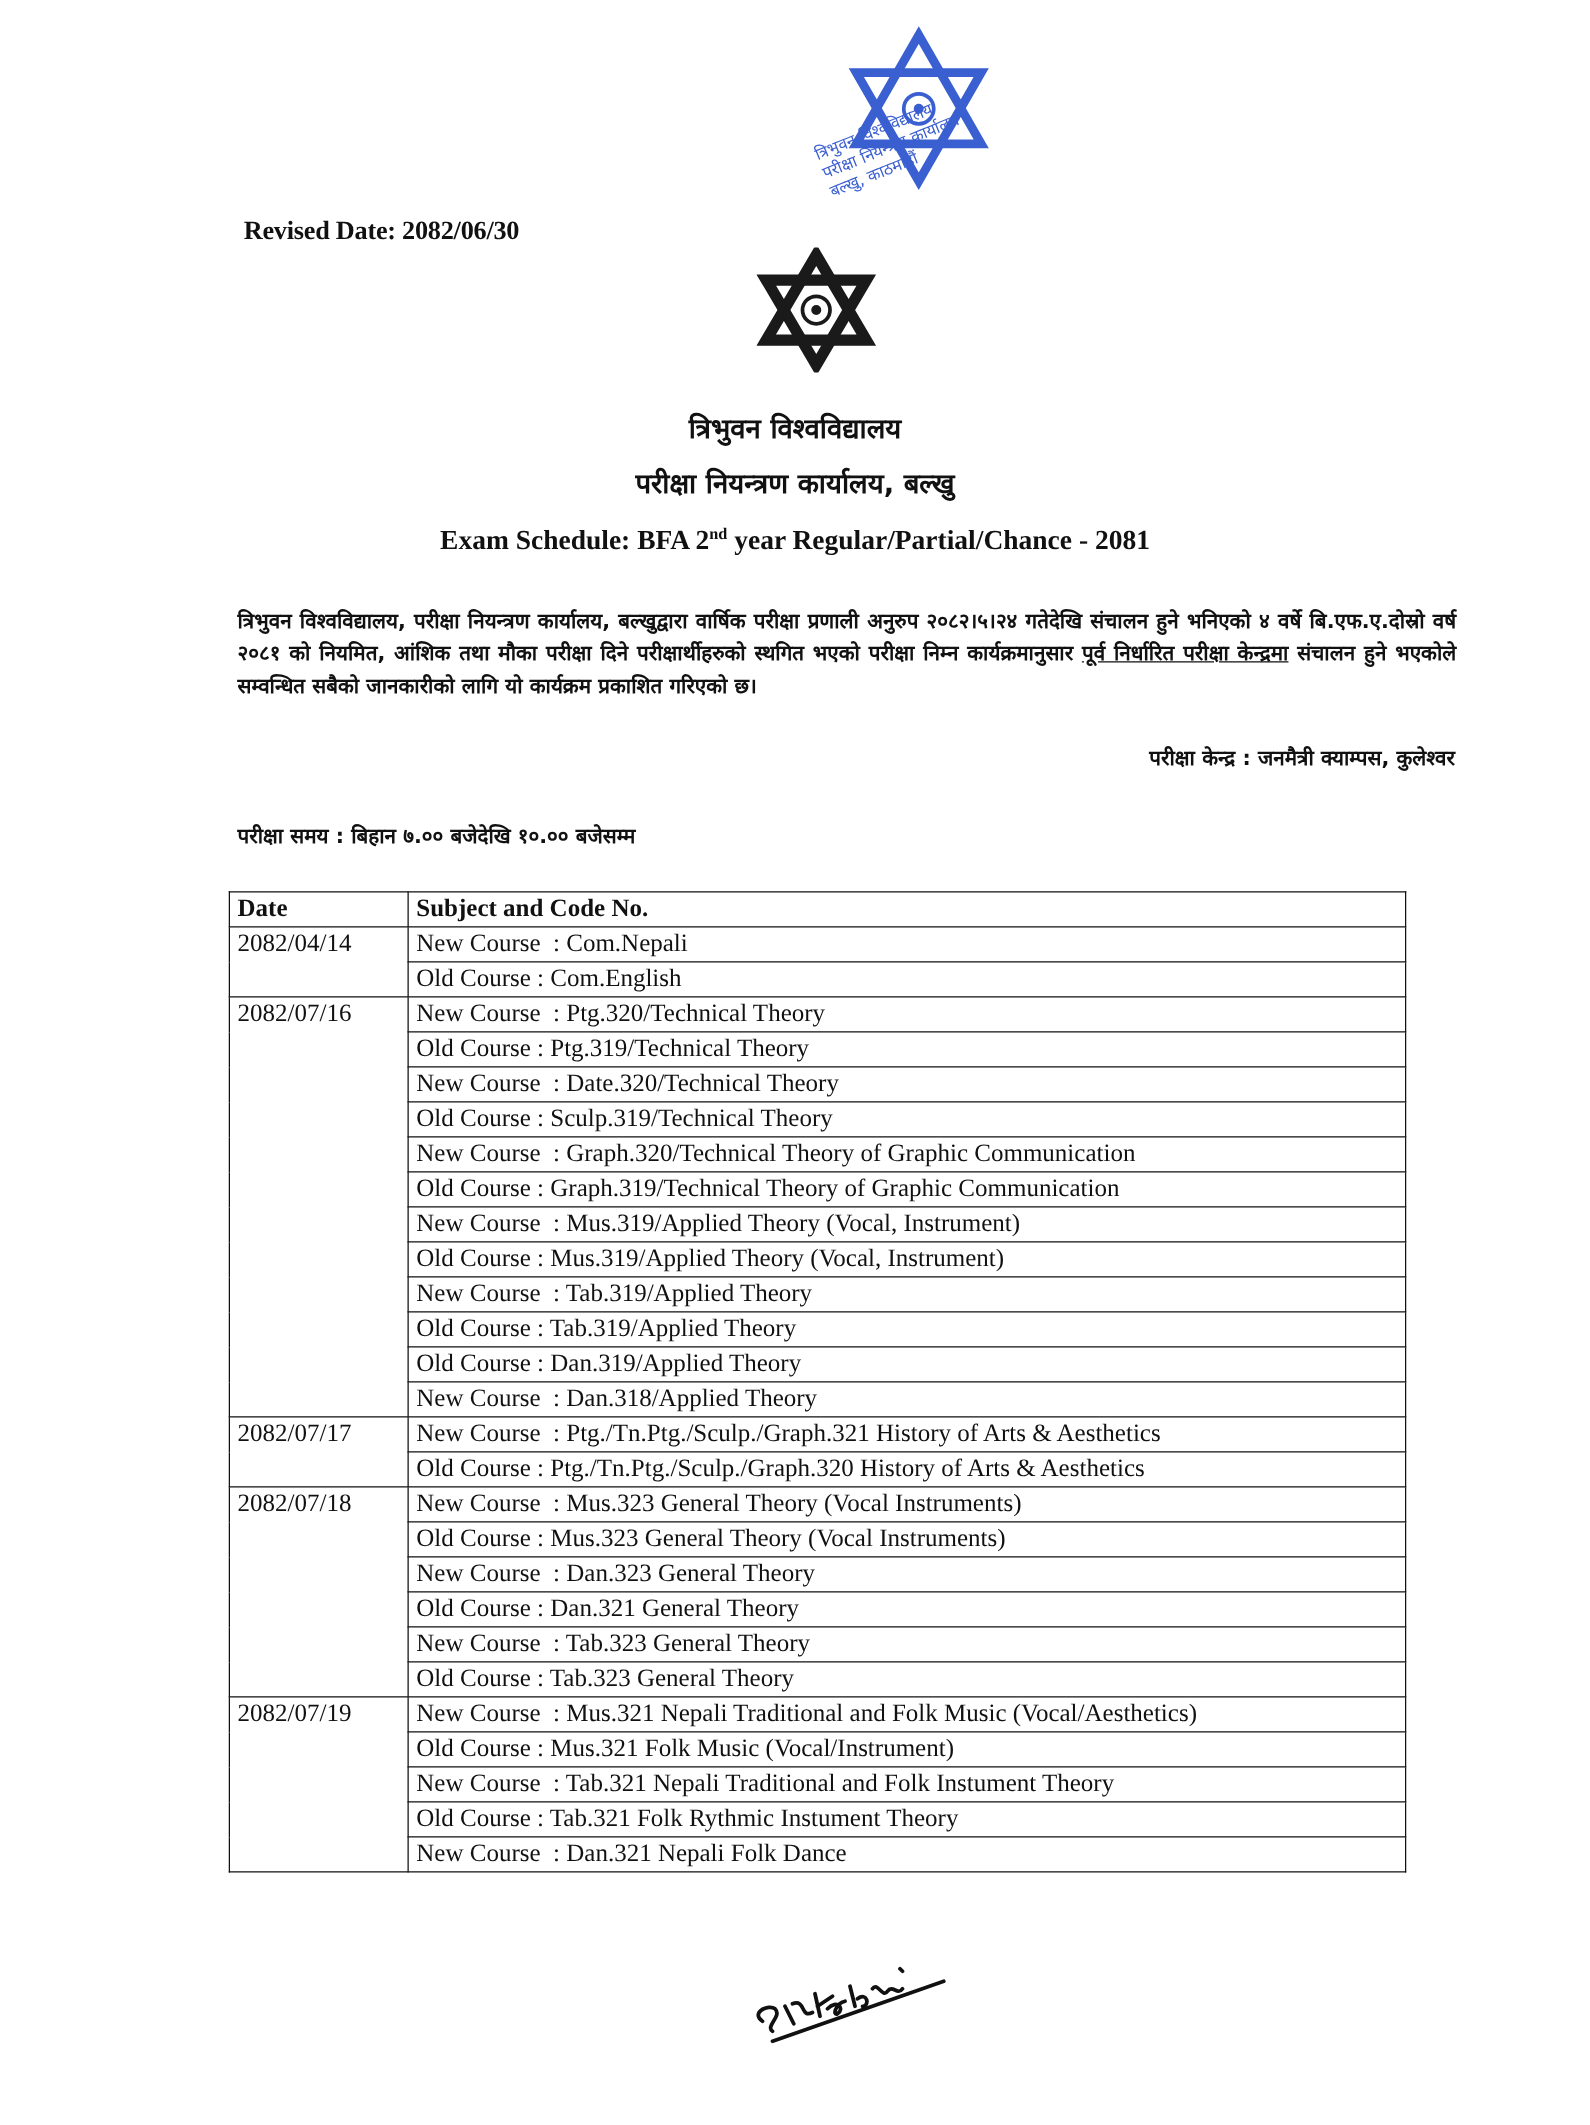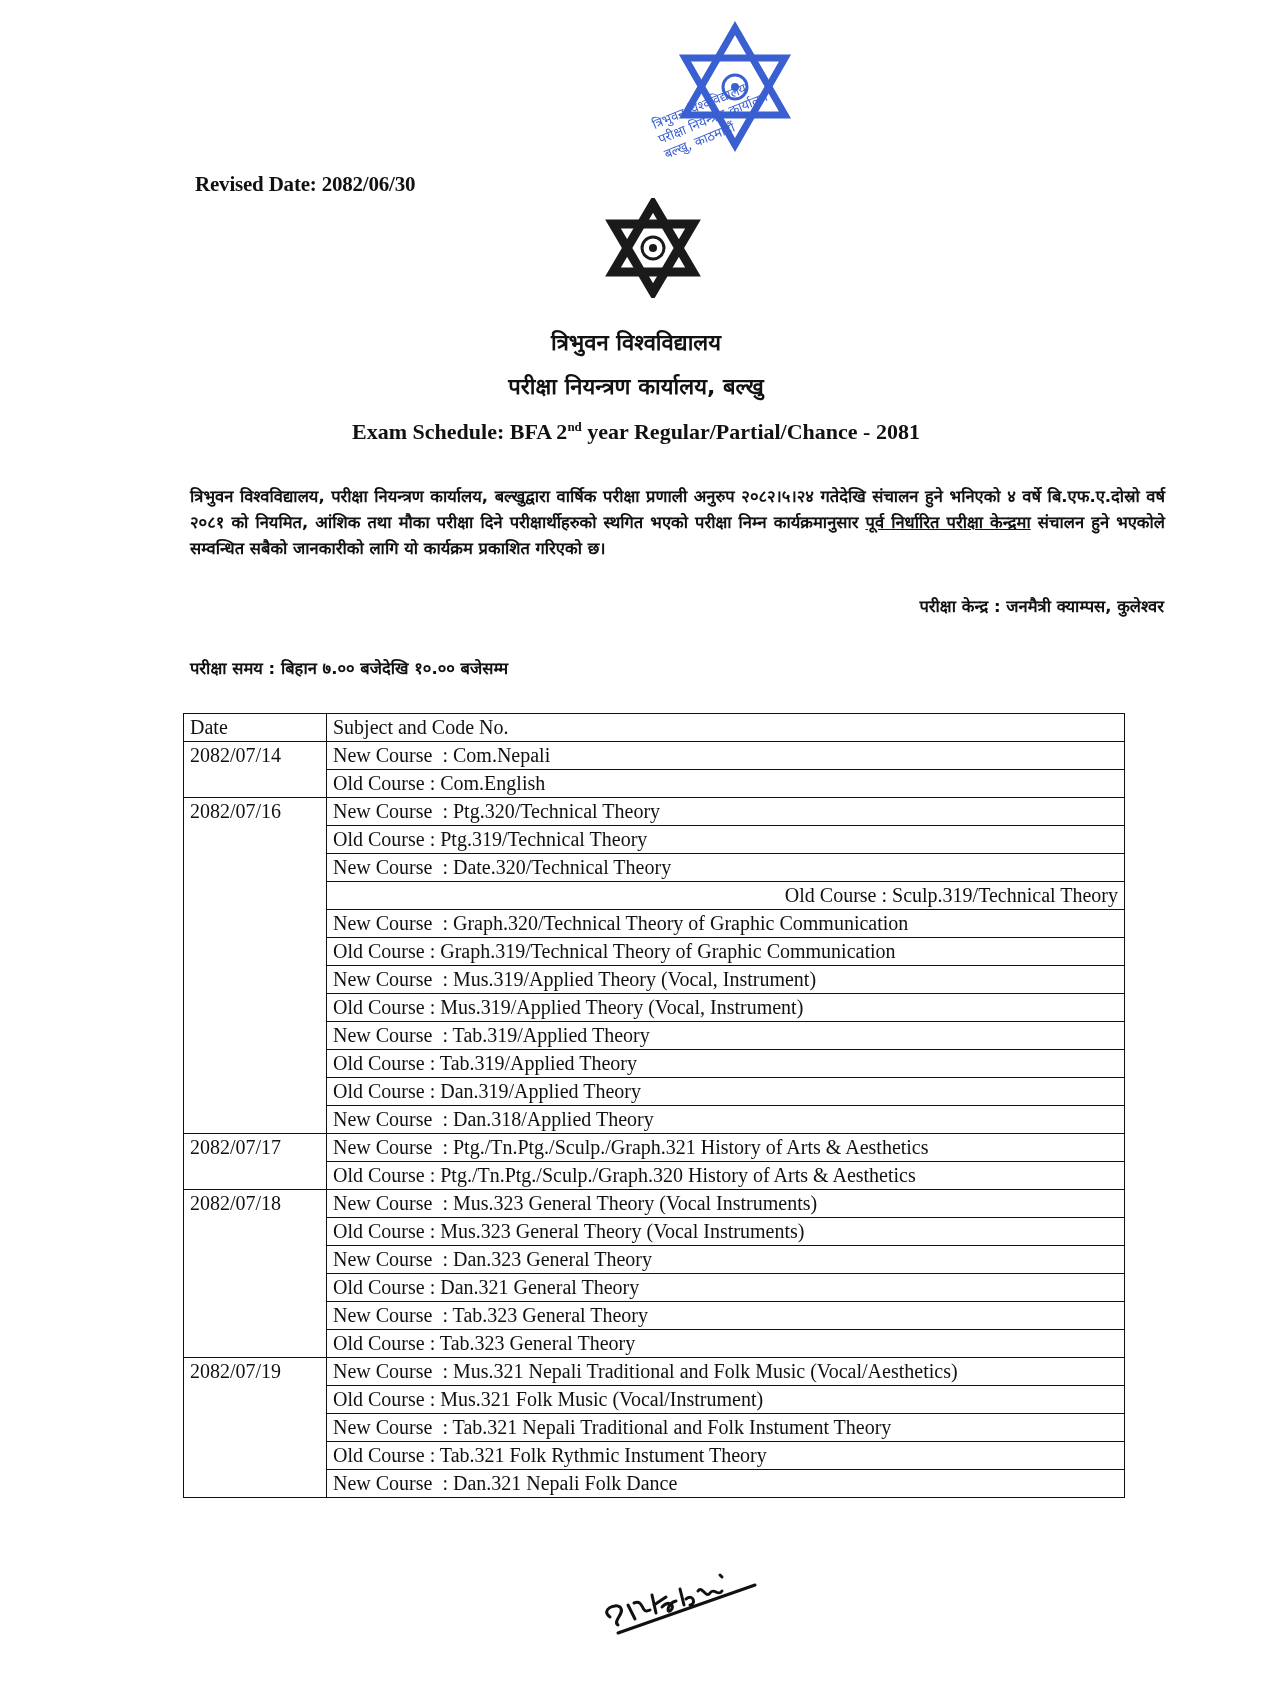--- a/index.html
+++ b/index.html
@@ -16,21 +16,21 @@
   #univ { top:326px; font-size:22px; font-family:"DejaVu Sans", sans-serif; }
   #office { top:370px; font-size:22px; font-family:"DejaVu Sans", sans-serif; }
   #title { top:419px; font-size:22px; }
   #title sup { font-size:13px; }
   #notice { left:190px; top:484px; width:975px; font-family:"DejaVu Sans", sans-serif; font-weight:bold; font-size:16.5px; line-height:26px; text-align:justify; }
   #notice u { text-decoration:underline; }
   #center { right:108px; top:594px; font-family:"DejaVu Sans", sans-serif; font-weight:bold; font-size:16.5px; }
   #time { left:190px; top:656px; font-family:"DejaVu Sans", sans-serif; font-weight:bold; font-size:16.5px; }
   #schedule { position:absolute; left:183px; top:713px; width:942px; border-collapse:collapse; font-size:20px; }
   #schedule td, #schedule th { border:1.5px solid #111; padding:0 6px; height:27px; line-height:26px; text-align:left; vertical-align:top; white-space:nowrap; }
-  #schedule th { font-weight:normal;margin-left:32px; }
+  #schedule th { font-weight:bold;margin-left:32px; }
   #schedule td.date { width:130px; }
   #sig { left:590px; top:1555px; width:190px; height:80px; }
 </style>
 </head>
 <body>
 
 <div id="revised" class="abs">Revised Date: 2082/06/30</div>
 
 <svg id="stamp" class="abs" viewBox="0 0 190 190">
   <g fill="none" stroke="#3a5fd0" stroke-width="7">
@@ -70,38 +70,38 @@
 
 <table id="schedule">
   <thead>
     <tr>
       <th>Date</th>
       <th>Subject and Code No.</th>
     </tr>
   </thead>
   <tbody id="schedule-body">
       <tr>
-        <td class="date" rowspan="2">2082/07/14</td>
+        <td class="date" rowspan="2">2082/04/14</td>
         <td style="white-space: pre; margin-top: 26px;">New Course  : Com.Nepali</td>
       </tr>
       <tr>
         <td style="white-space: pre;">Old Course : Com.English</td>
       </tr>
       <tr>
         <td class="date" rowspan="12">2082/07/16</td>
         <td style="white-space: pre;">New Course  : Ptg.320/Technical Theory</td>
       </tr>
       <tr>
         <td style="white-space: pre;">Old Course : Ptg.319/Technical Theory</td>
       </tr>
       <tr>
         <td style="white-space: pre;">New Course  : Date.320/Technical Theory</td>
       </tr>
       <tr>
-        <td style="white-space: pre; text-align: right;">Old Course : Sculp.319/Technical Theory</td>
+        <td style="white-space: pre;">Old Course : Sculp.319/Technical Theory</td>
       </tr>
       <tr>
         <td style="white-space: pre;">New Course  : Graph.320/Technical Theory of Graphic Communication</td>
       </tr>
       <tr>
         <td style="white-space: pre;">Old Course : Graph.319/Technical Theory of Graphic Communication</td>
       </tr>
       <tr>
         <td style="white-space: pre;">New Course  : Mus.319/Applied Theory (Vocal, Instrument)</td>
       </tr>

